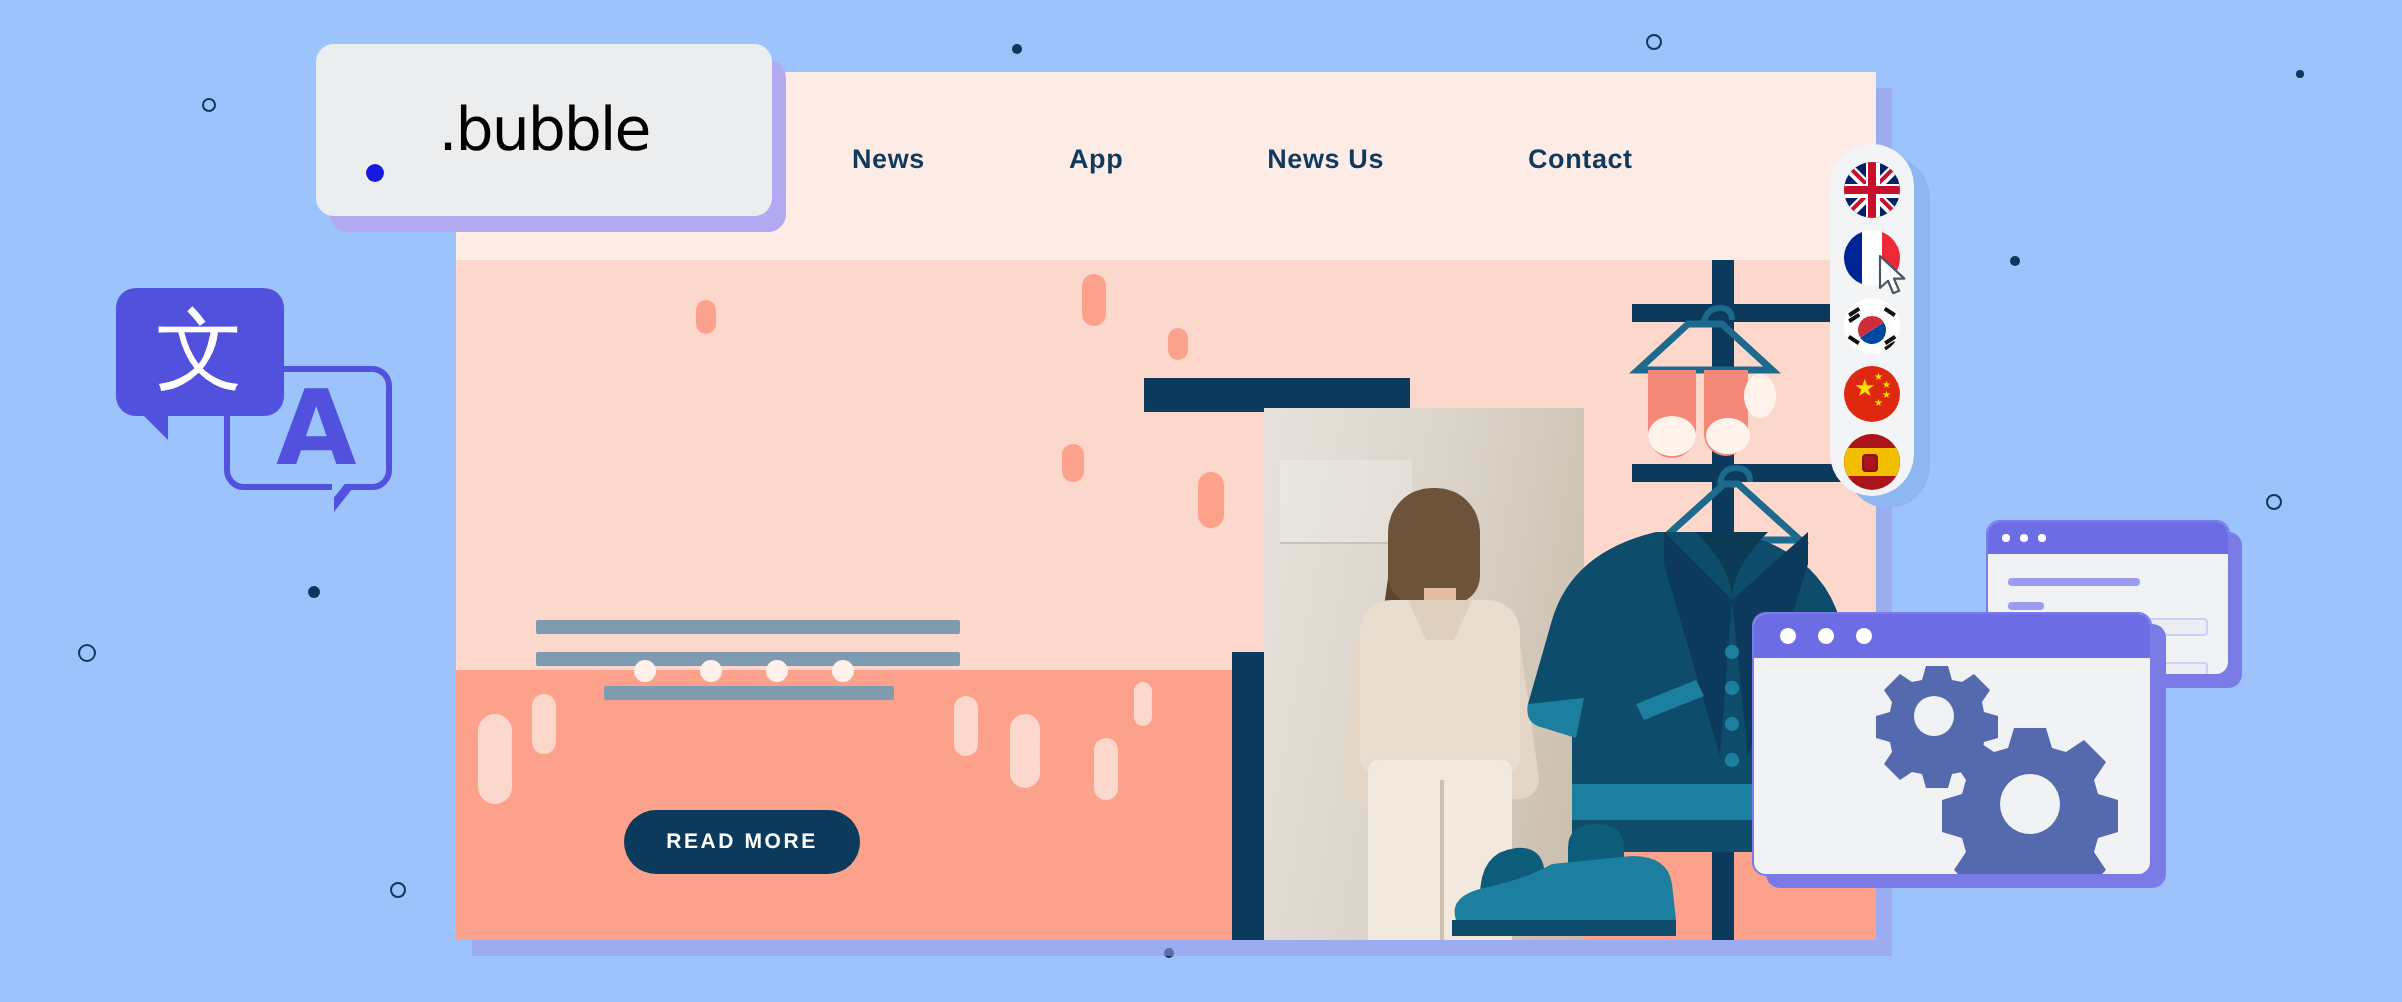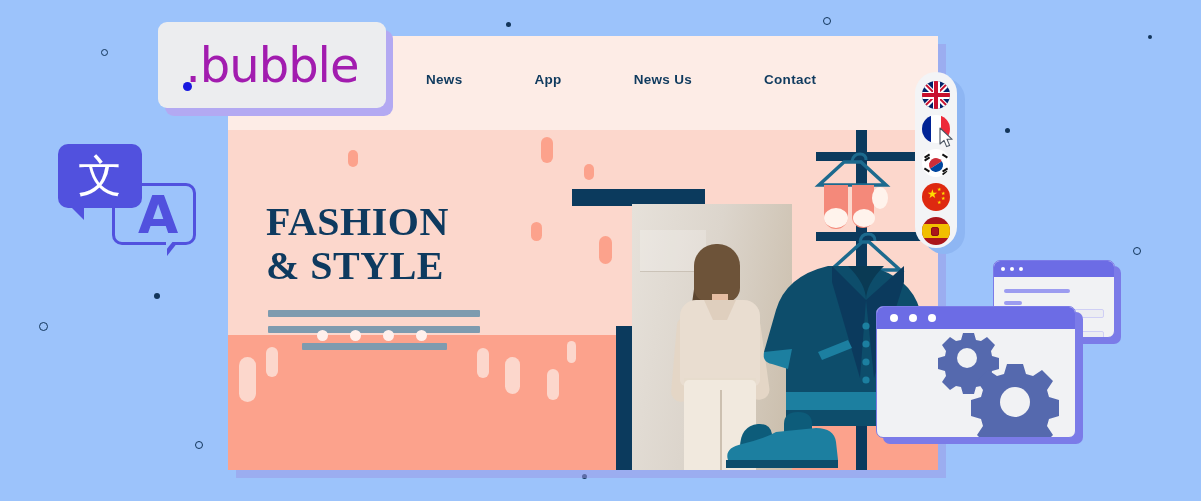--- a/index.html
+++ b/index.html
@@ -217,23 +217,23 @@
   }
   #logo-card {
     position: absolute; left: 158px; top: 22px;
     width: 228px; height: 86px;
     background: #ECEDEF;
     border-radius: 9px;
     display: flex; align-items: center; justify-content: center;
   }
   #logo-text {
     font-family: "DejaVu Sans", sans-serif;
-    font-size: 48px;
+    font-size: 30px;
     font-weight: 400;
-    color: #a21caf;
+    color: #000000;
     letter-spacing: -1px;
     position: relative;
   }
   #logo-dot {
     position: absolute; left: 25px; top: 60px;
     width: 9px; height: 9px;
     border-radius: 50%;
     background: #1818E0;
   }
 
@@ -460,31 +460,30 @@
     <div id="hero">
       <div id="hero-top"></div>
       <div id="hero-bot"></div>
 
       <div class="confetti salmon" style="left:313px; top:7px;  width:12px; height:26px;"></div>
       <div class="confetti salmon" style="left:371px; top:106px;width:13px; height:28px;"></div>
       <div class="confetti salmon" style="left:303px; top:92px; width:11px; height:19px;"></div>
       <div class="confetti salmon" style="left:120px; top:20px; width:10px; height:17px;"></div>
       <div class="confetti salmon" style="left:356px; top:34px; width:10px; height:16px;"></div>
 
-      <div id="headline">FASHION
-&amp; STYLE</div>
       <div class="placeholder-line" id="pl1"></div>
       <div class="placeholder-line" id="pl2"></div>
       <div class="placeholder-line" id="pl3"></div>
 
       <div class="split-dot" style="left:89px;"></div>
       <div class="split-dot" style="left:122px;"></div>
       <div class="split-dot" style="left:155px;"></div>
       <div class="split-dot" style="left:188px;"></div>
 
+      <div id="read-more">READ MORE</div>
 
       <div class="confetti pale" style="left:11px;  top:227px; width:17px; height:45px;"></div>
       <div class="confetti pale" style="left:38px;  top:217px; width:12px; height:30px;"></div>
       <div class="confetti pale" style="left:249px; top:218px; width:12px; height:30px;"></div>
       <div class="confetti pale" style="left:277px; top:227px; width:15px; height:37px;"></div>
       <div class="confetti pale" style="left:319px; top:239px; width:12px; height:31px;"></div>
       <div class="confetti pale" style="left:339px; top:211px; width:9px;  height:22px;"></div>
 
       <div class="navy-bar" style="left:344px; top:59px;  width:133px; height:17px;"></div>
       <div class="navy-bar" style="left:388px; top:196px; width:16px;  height:150px;"></div>

